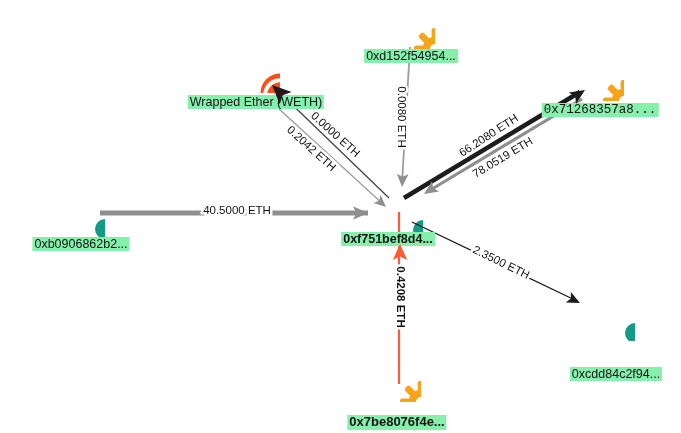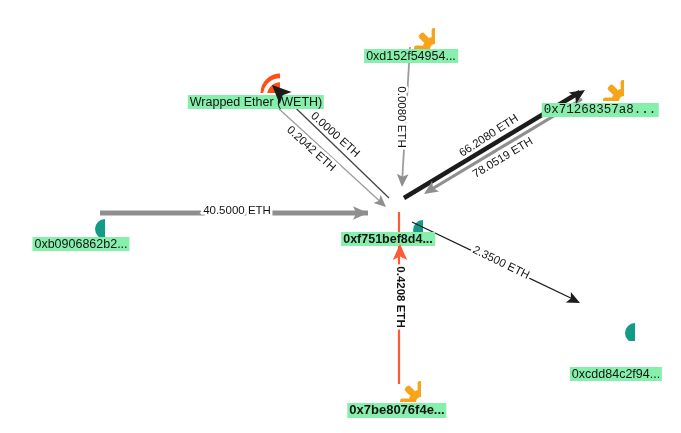--- a/index.html
+++ b/index.html
@@ -9,21 +9,21 @@
   }
   .layer{position:absolute;left:0;top:0;width:681px;height:433px;}
   svg.layer{pointer-events:none;}
   svg.layer line{pointer-events:visibleStroke;}
   .node{position:absolute;width:48px;height:48px;cursor:pointer;}
   .node svg{display:block;}
   .node-label{
     position:absolute;transform:translateX(-50%);white-space:nowrap;
     background:#86efac;padding:0 2px;font-size:12.5px;line-height:1.15;color:#141414;
   }
-  .node-label.bold{font-weight:bold;font-size:13px;}
+  .node-label.bold{font-weight:bold;font-size:13px;margin-top:12px;}
   .edge-label{
     font-size:11.5px;fill:#141414;stroke:#ffffff;stroke-width:5px;paint-order:stroke;
     text-anchor:middle;dominant-baseline:middle;font-family:"Liberation Sans",sans-serif;
   }
   .edge-label.bold{font-weight:bold;}
   .hidden-defs{position:absolute;width:0;height:0;overflow:hidden;}
 </style>
 </head>
 <body>
 

